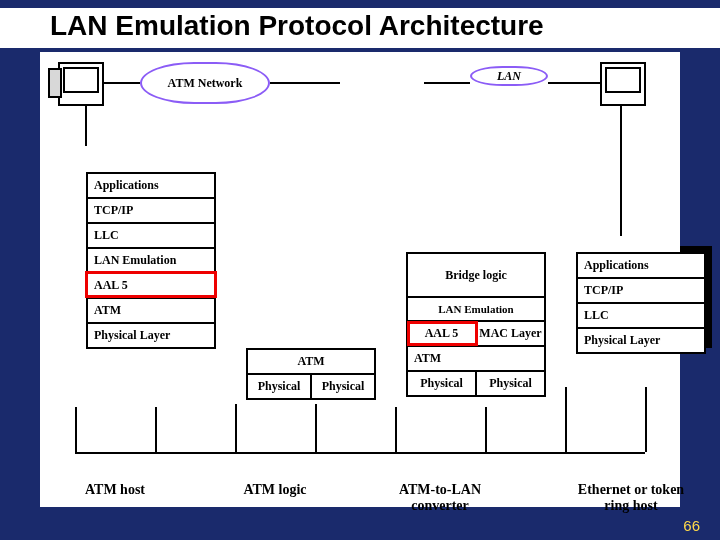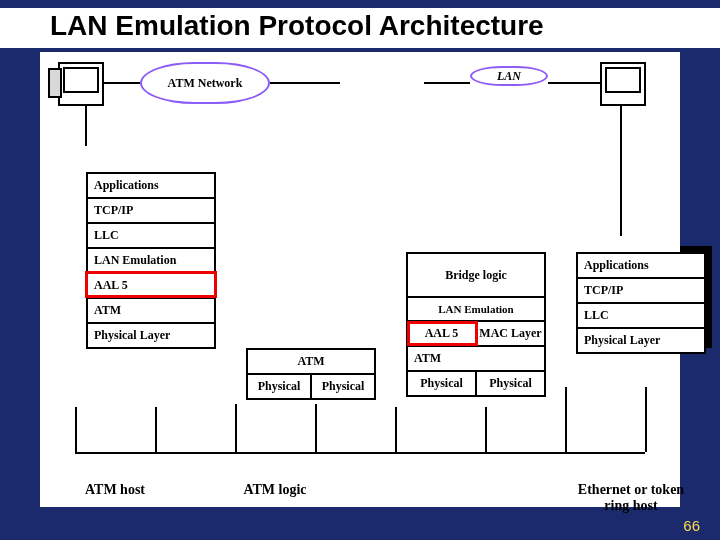--- a/index.html
+++ b/index.html
@@ -197,17 +197,18 @@
   <div class="vline" style="left:115px; top:355px; height:45px;"></div>
   <div class="vline" style="left:195px; top:352px; height:48px;"></div>
   <div class="vline" style="left:275px; top:352px; height:48px;"></div>
   <div class="vline" style="left:355px; top:355px; height:45px;"></div>
   <div class="vline" style="left:445px; top:355px; height:45px;"></div>
   <div class="vline" style="left:525px; top:335px; height:65px;"></div>
   <div class="vline" style="left:605px; top:335px; height:65px;"></div>
 
   <div class="stack-label" style="position:absolute; left:10px; top:400px; width:130px;">ATM host</div>
   <div class="stack-label" style="position:absolute; left:170px; top:400px; width:130px;">ATM logic</div>
+  <div class="stack-label" style="position:absolute; left:330px; top:400px; width:140px;">ATM-to-LAN converter</div>
   <div class="stack-label" style="position:absolute; left:526px; top:400px; width:130px;">Ethernet or token ring host</div>
 
 </div>
 
 <div class="pagenum">66</div>
 
 </body></html>

